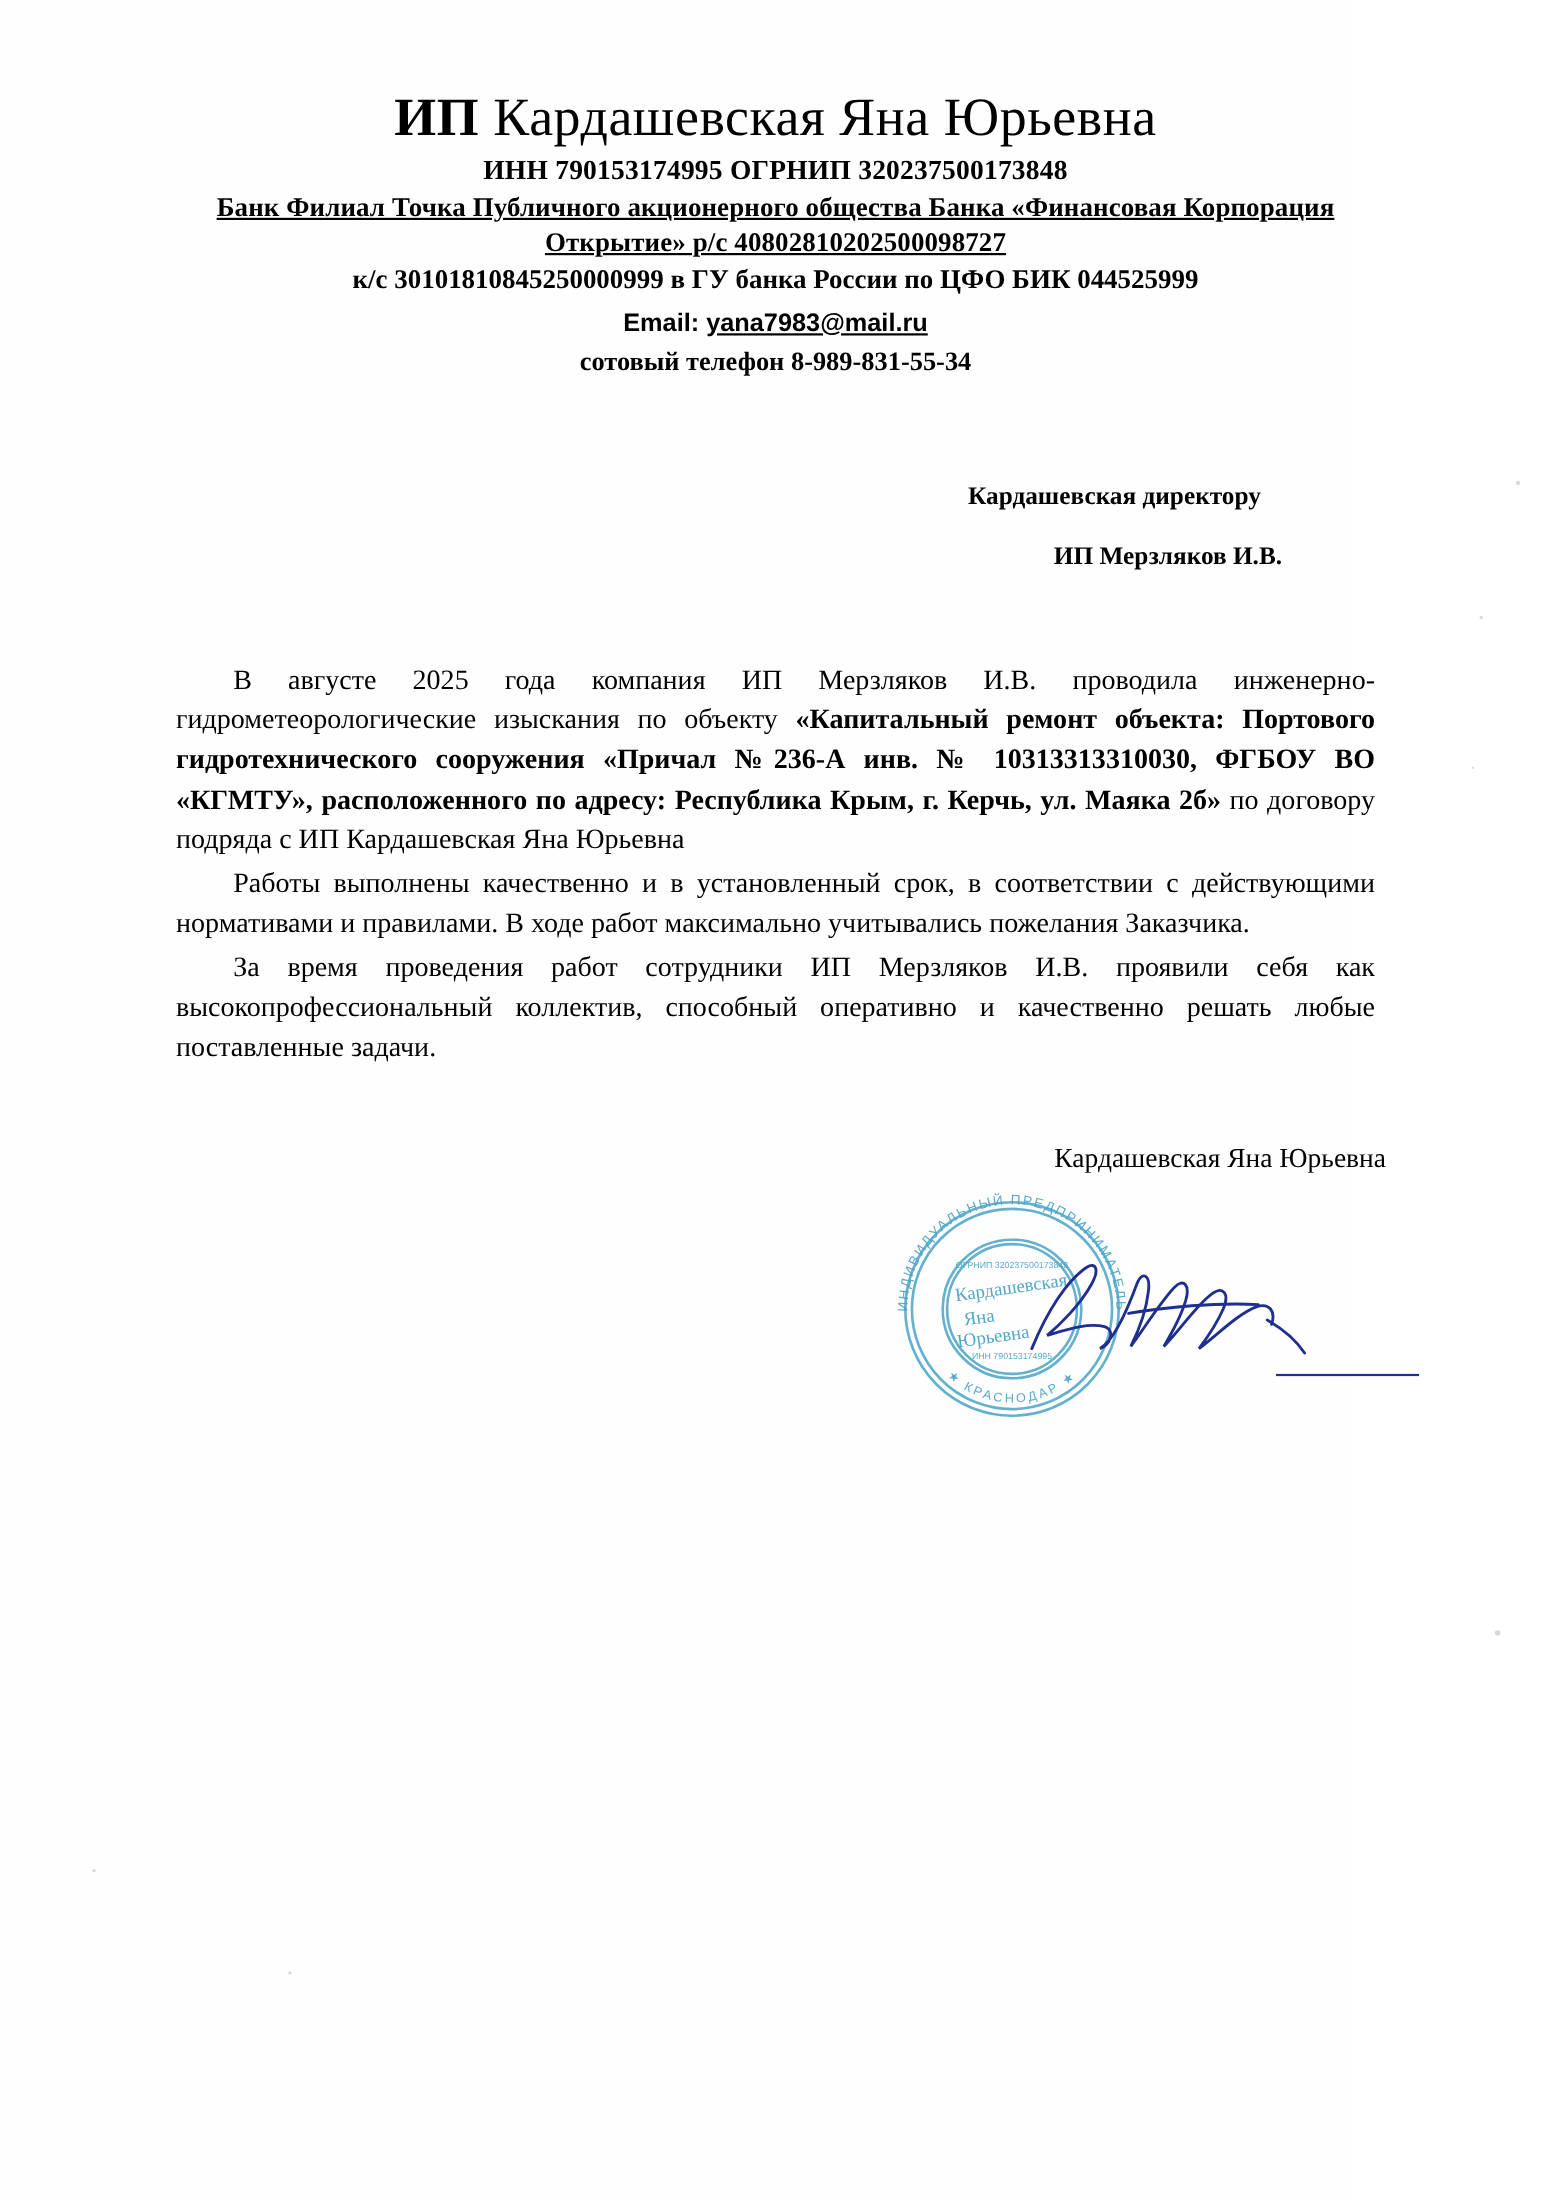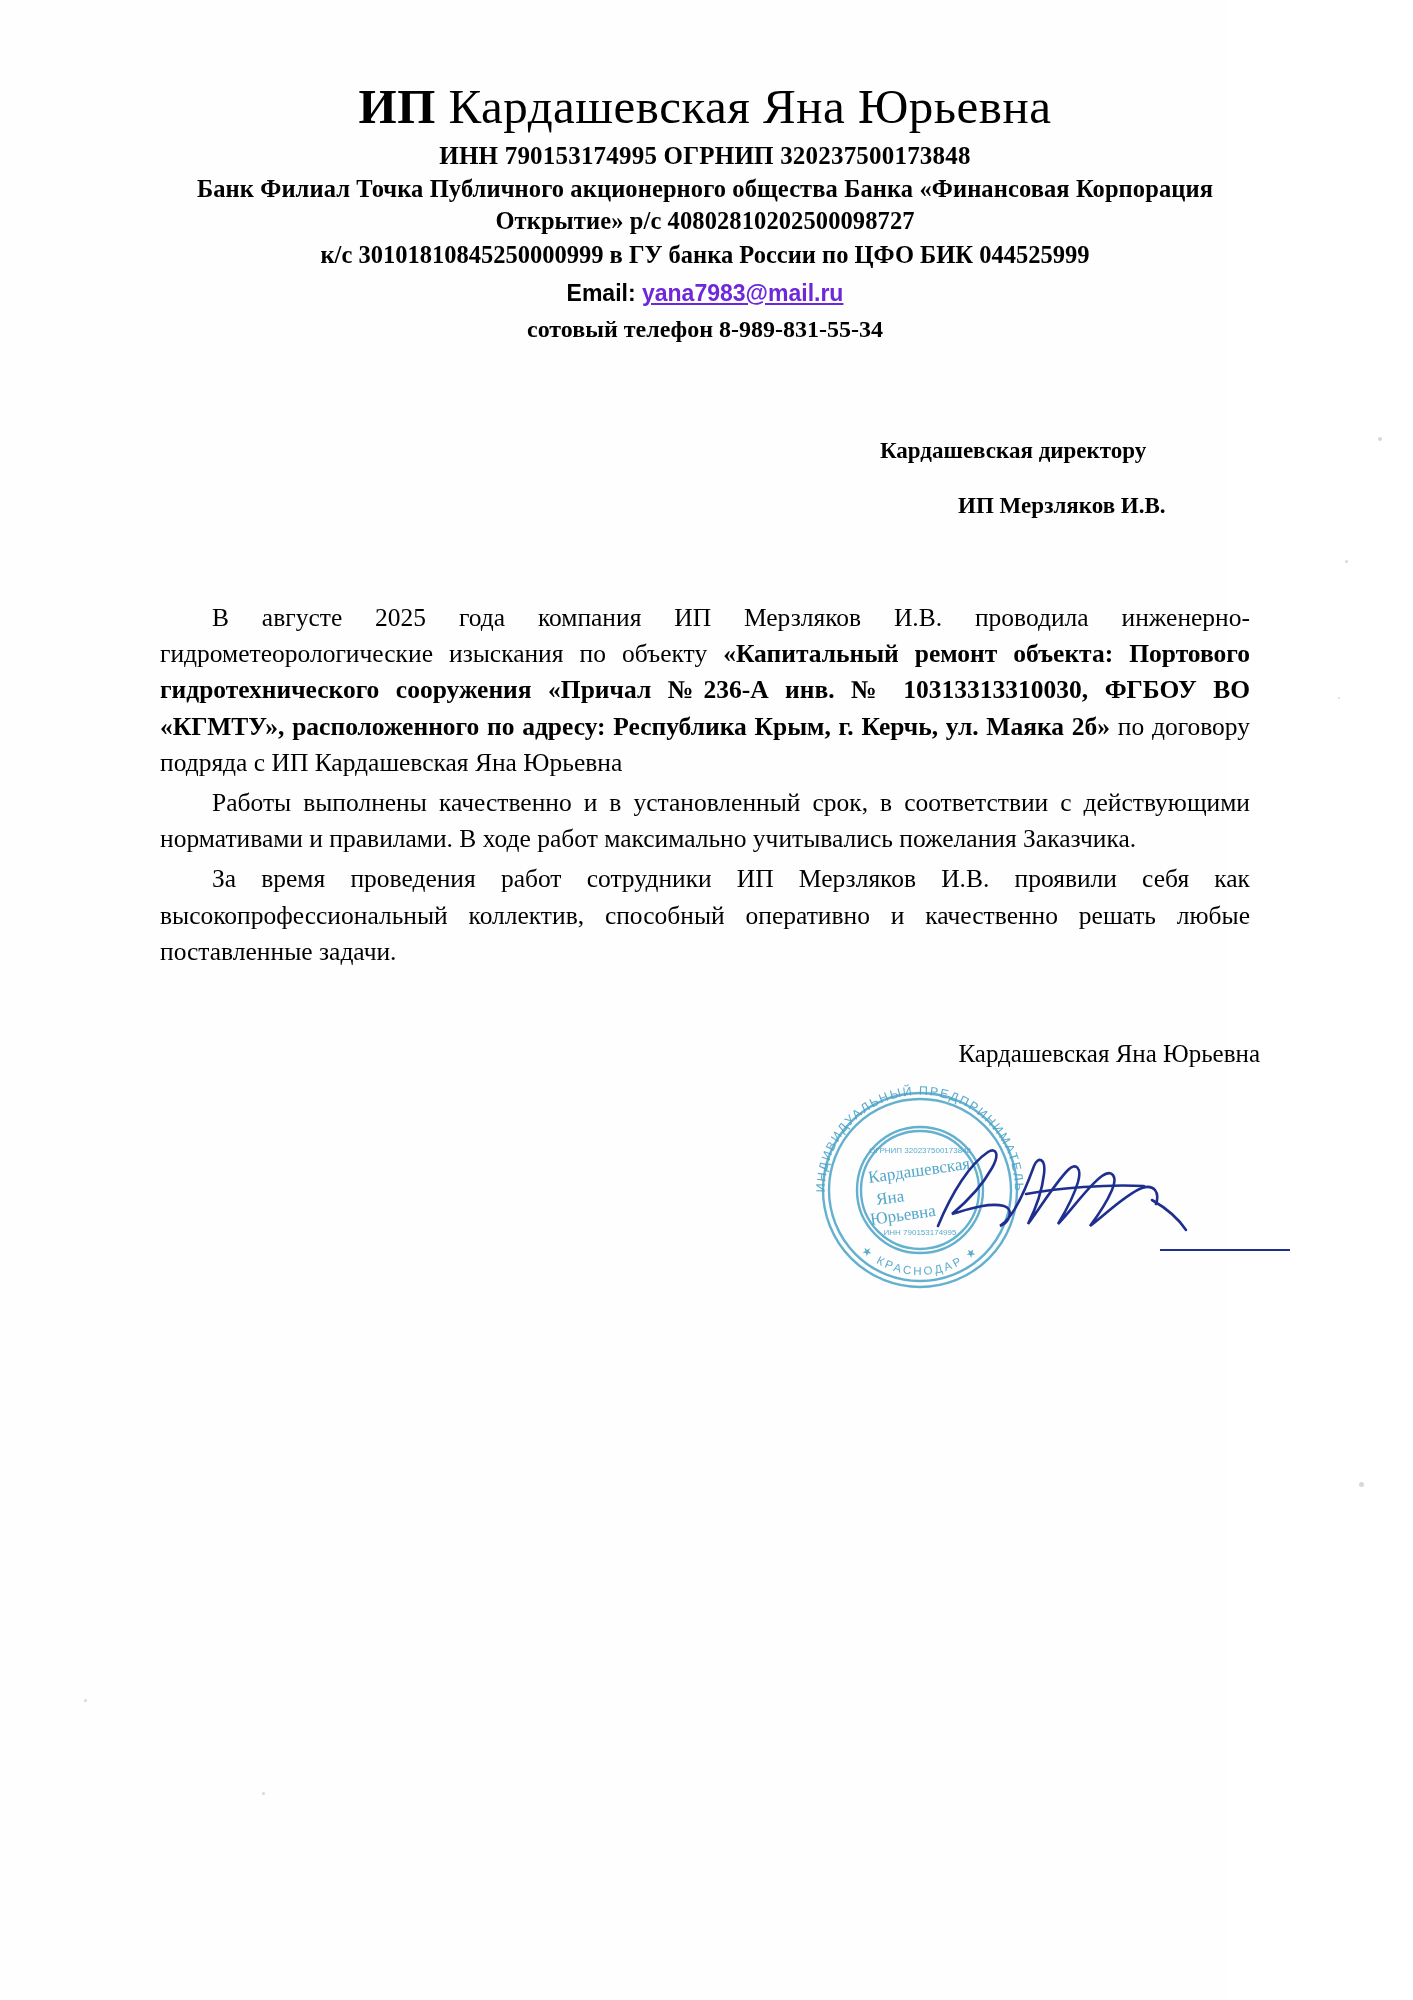--- a/index.html
+++ b/index.html
@@ -57,37 +57,38 @@
     letter-spacing: 0.2px;
   }
   .bank-line {
     font-family: "Liberation Serif", serif;
     font-weight: 700;
     font-size: 24.5px;
     line-height: 1.3;
     letter-spacing: 0.1px;
     margin-top: 2px;
     padding: 0 22px;
+    text-decoration: underline;
   }
   .ks-line {
     font-family: Liberation Serif, serif;
     font-weight: 700;
     font-size: 24.5px;
     line-height: 1.3;
     margin-top: 2px;
   }
   .email-line {
     font-family: "Liberation Sans", sans-serif;
     font-weight: 700;
     font-size: 23px;
     margin-top: 9px;
   }
   .email-line .mail {
     text-decoration: underline;
-    color: #6d28d9;
+    color: #000000;
   }
   .phone-line {
     font-family: "Liberation Serif", serif;
     font-weight: 700;
     font-size: 24px;
     margin-top: 9px;
   }
 
   .addressee {
     position: absolute;

